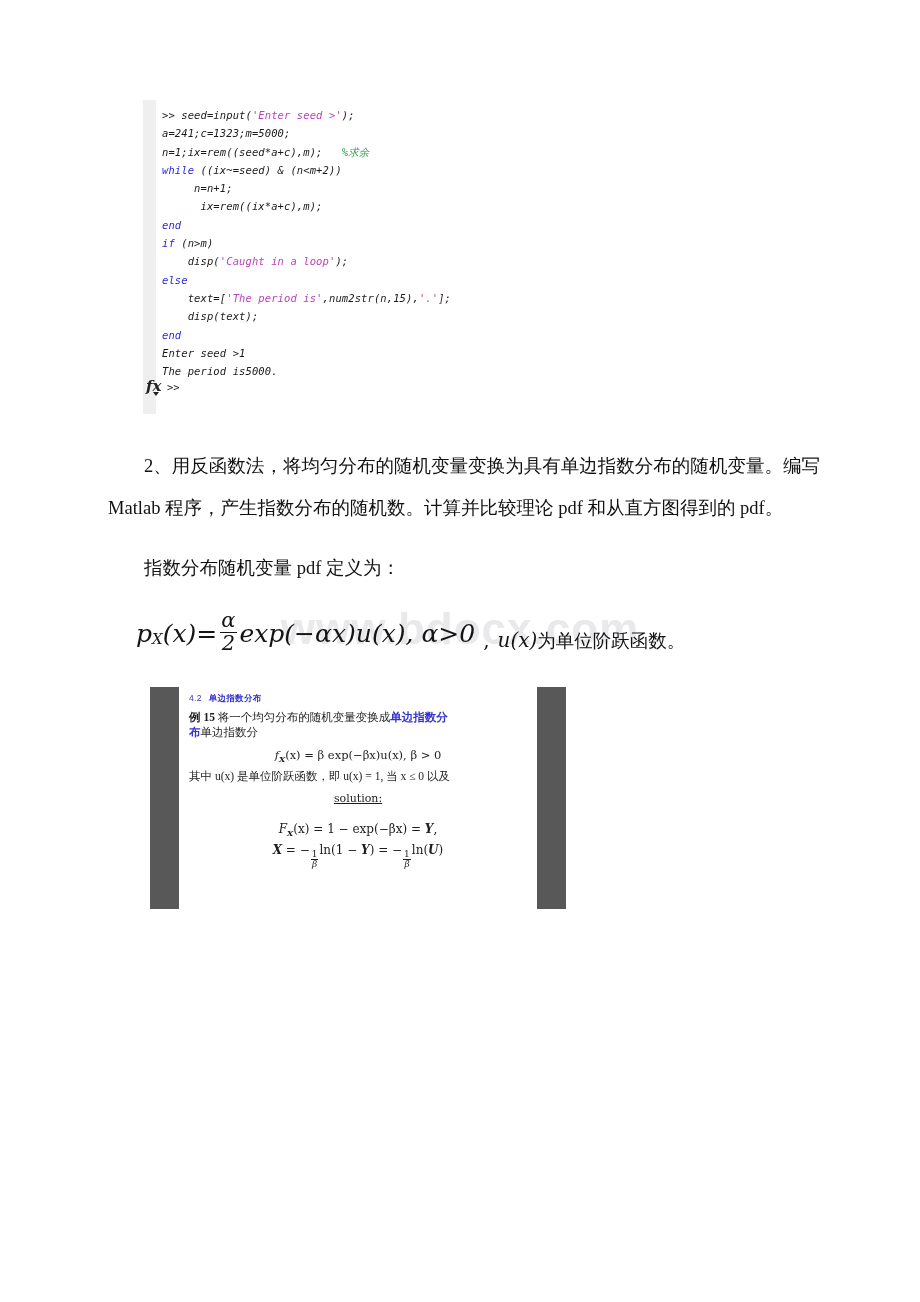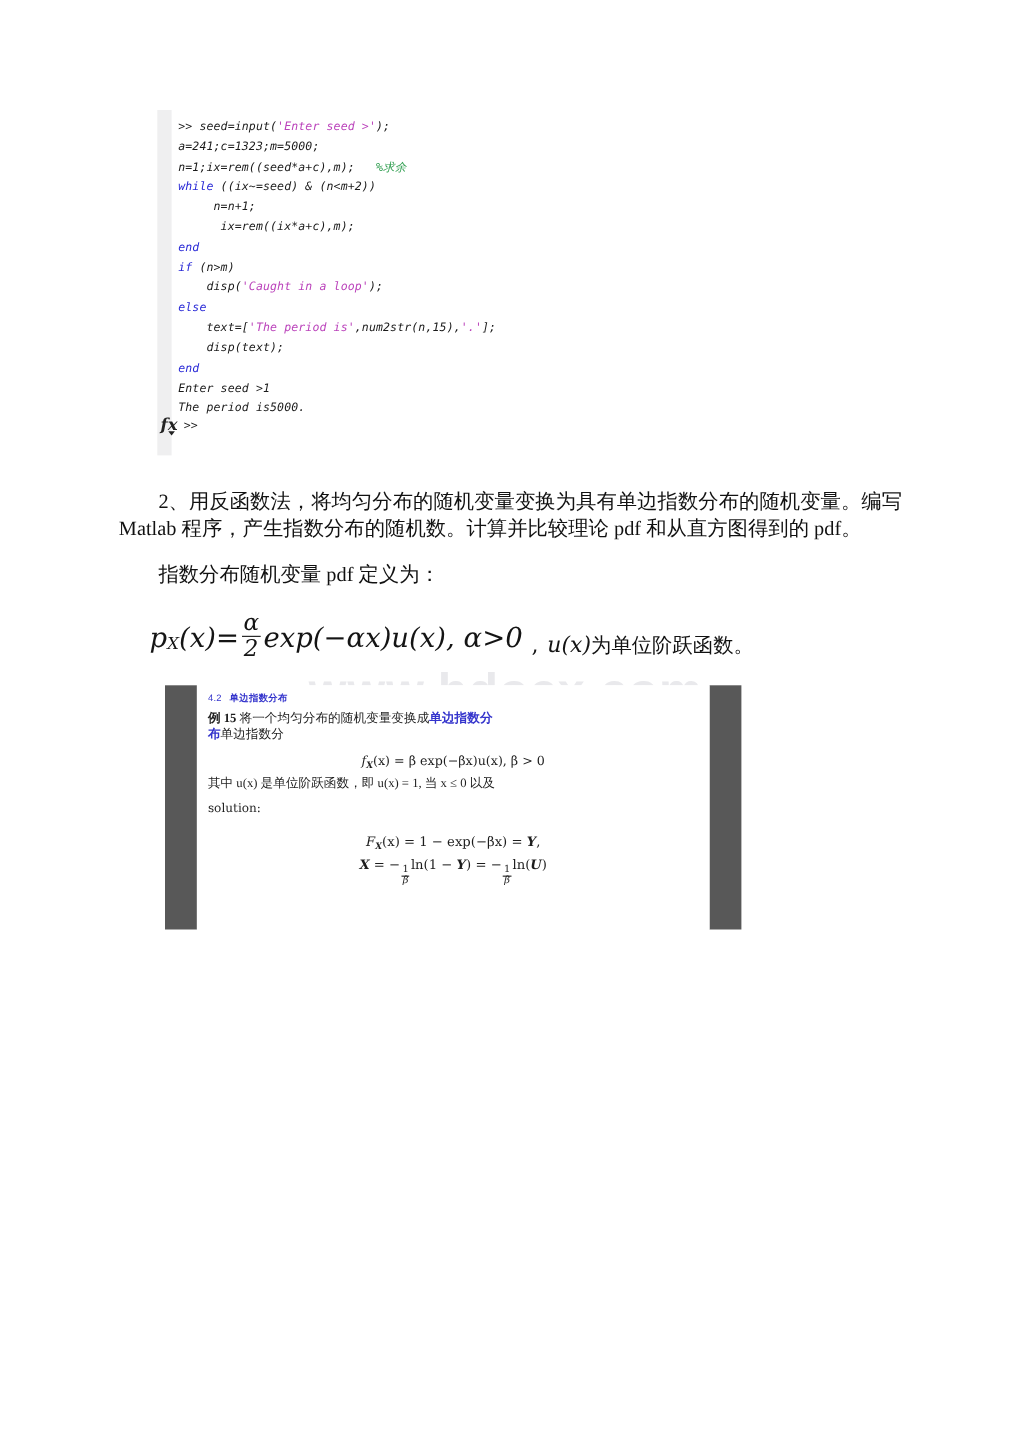--- a/index.html
+++ b/index.html
@@ -110,21 +110,21 @@
     left: 24px;
     top: 1px;
     font-family: "DejaVu Sans Mono", "Liberation Mono", monospace;
     font-size: 10.5px;
     color: #1a1a1a;
   }
 
   
   .para {
     font-size: 18.5px;
-    line-height: 24px;
+    line-height: 42px;
     color: #111111;
     text-align: justify;
     margin: 0;
     padding: 0;
   }
   .p-q2 { margin-top: 31px; text-indent: 36px; }
   .p-def { margin-top: 18px; text-indent: 36px; }
   .p-note { margin-top: 17px; text-indent: 36px; }
 
   
@@ -171,23 +171,23 @@
     font-style: normal;
     font-family: "Liberation Serif", serif;
     color: #111;
     position: relative;
     top: -2px;
   }
 
   
   .slide {
     position: relative;
-    margin-top: 22px;
+    margin-top: 32px;
     margin-left: 42px;
-    width: 524px;
+    width: 416px;
     height: 222px;
     background: #ffffff;
   }
   .slide-bar {
     position: absolute;
     top: 0;
     bottom: 0;
     width: 29px;
     background: #585858;
   }
@@ -234,21 +234,23 @@
     position: relative;
     top: 3px;
   }
   .slide-cond {
     font-size: 11.5px;
     line-height: 15.5px;
   }
   .sol {
     margin-top: 7px;
     font-size: 11px;
+    text-decoration: underline;
     font-family: "DejaVu Serif", serif;
+    text-align: center;
   }
   .slide-eq2 {
     text-align: center;
     margin-top: 14px;
     font-size: 12px;
     line-height: 20px;
     font-family: "DejaVu Serif", serif;
   }
   .mini-frac {
     display: inline-flex;

